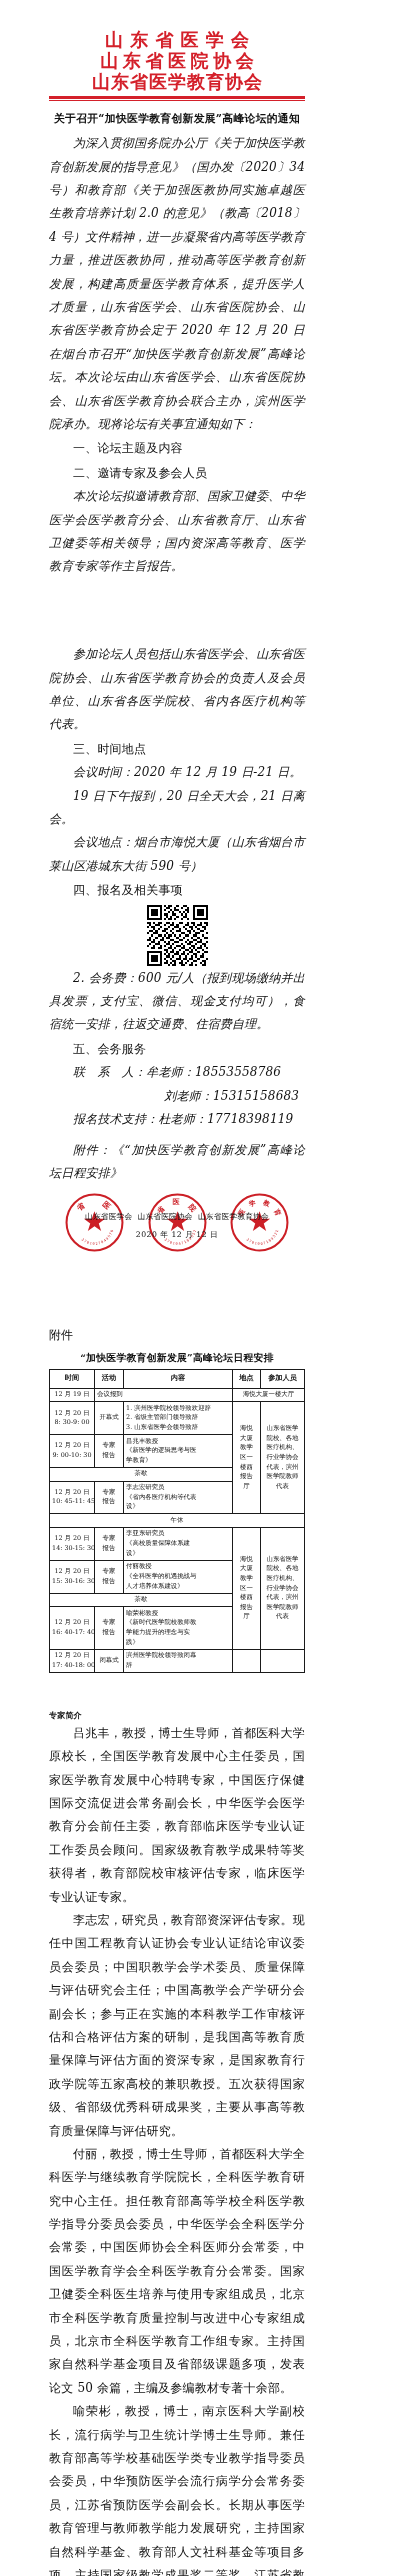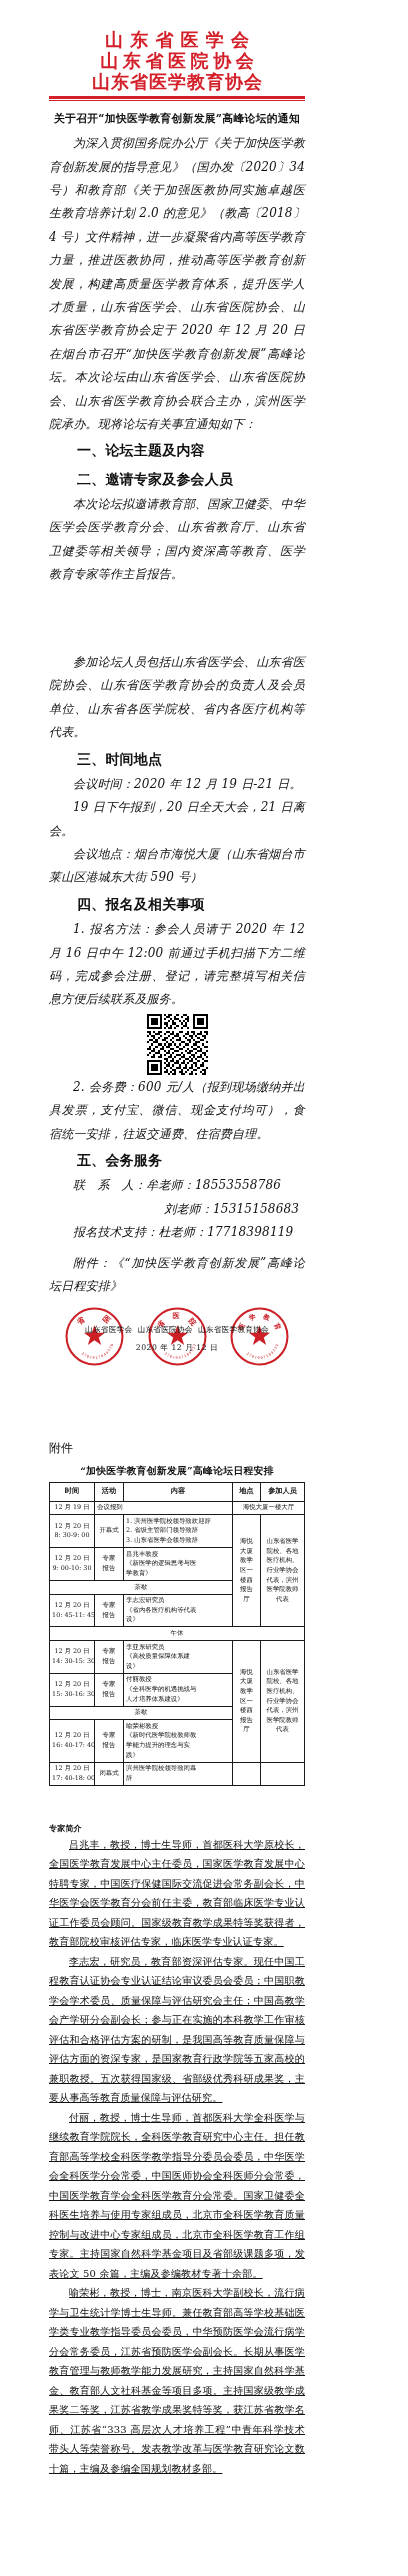--- a/index.html
+++ b/index.html
@@ -43,22 +43,22 @@
   p.body-p {
     font-size: 12px;
     line-height: 1.95;
     margin: 0;
     text-align: justify;
     text-indent: 2em;
     letter-spacing: 0.2px;
     font-style: italic;
   }
   h2.sec {
-    font-size: 14px;
-    font-weight: 700;
+    font-size: 12px;
+    font-weight: 400;
     margin: 1px 0 0 0;
     text-indent: 2em;
     line-height: 1.95;
     letter-spacing: 0.2px;
   }
   .noindent { text-indent: 0; }
   .hang { text-indent: 0; padding-left: 7.6em; }
 
   
   .qr-wrap { display:flex; justify-content:center; margin: 2.1px 0 1px 0; }
@@ -114,22 +114,22 @@
   .col-time  { width: 45px; }
   .col-act   { width: 29px; }
   .col-body  { width: auto; }
   .col-place { width: 28px; }
   .col-who   { width: 44px; }
   .cellline { display:block; }
 
   
   h2.bio-head { font-size: 8px; font-weight:700; margin: 0 0 1px 0; letter-spacing:0.2px; }
   p.bio {
-    font-size: 10px; line-height: 1.95; margin:0;
-    text-align: justify; text-indent: 2em; letter-spacing:0.2px;text-decoration:underline;
+    font-size: 12px; line-height: 1.95; margin:0;
+    text-align: justify; text-indent: 2em; letter-spacing:0.2px;
   }
   .spacer-sm { height: 7.2px; }
   .spacer-md { height: 15.5px; }
   .spacer-lg { height: 37px; }
   .spacer-xl { height: 62px; }
   .pagebreak { height: 49px; }
 </style>
 </head>
 <body>
 
@@ -156,21 +156,20 @@
   <div class="spacer-md"></div>
 
   <p class="body-p">参加论坛人员包括山东省医学会、山东省医院协会、山东省医学教育协会的负责人及会员单位、山东省各医学院校、省内各医疗机构等代表。</p>
 
   <h2 class="sec">三、时间地点</h2>
   <p class="body-p">会议时间：2020 年 12 月 19 日-21 日。</p>
   <p class="body-p">19 日下午报到，20 日全天大会，21 日离会。</p>
   <p class="body-p">会议地点：烟台市海悦大厦（山东省烟台市莱山区港城东大街 590 号）</p>
 
   <h2 class="sec">四、报名及相关事项</h2>
-  <p class="body-p">1. 报名方法：参会人员请于 2020 年 12 月 16 日中午 12:00 前通过手机扫描下方二维码，完成参会注册、登记，请完整填写相关信息方便后续联系及服务。</p>
 
   <div class="qr-wrap">
     <svg class="qr" viewBox="0 0 29 29" shape-rendering="crispEdges">
       <rect width="29" height="29" fill="#fff"></rect>
       <g fill="#000">
         <rect x="0" y="0" width="7" height="1"></rect>
           <rect x="0" y="6" width="7" height="1"></rect>
         <rect x="0" y="0" width="1" height="7"></rect>
           <rect x="6" y="0" width="1" height="7"></rect>
         <rect x="2" y="2" width="3" height="3"></rect>

